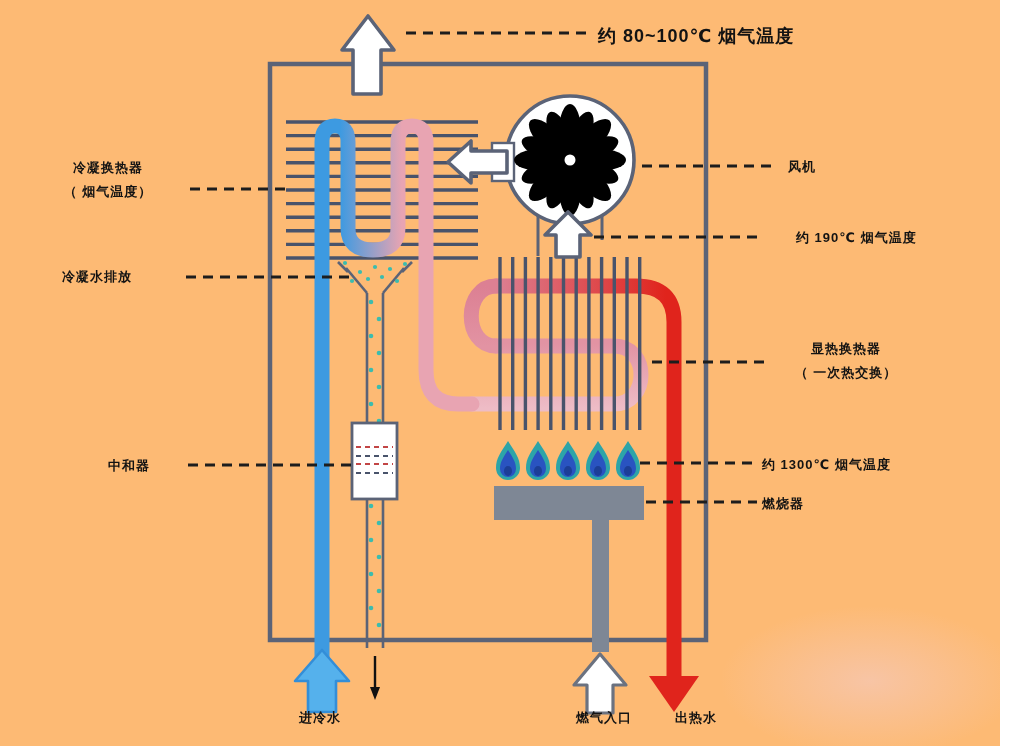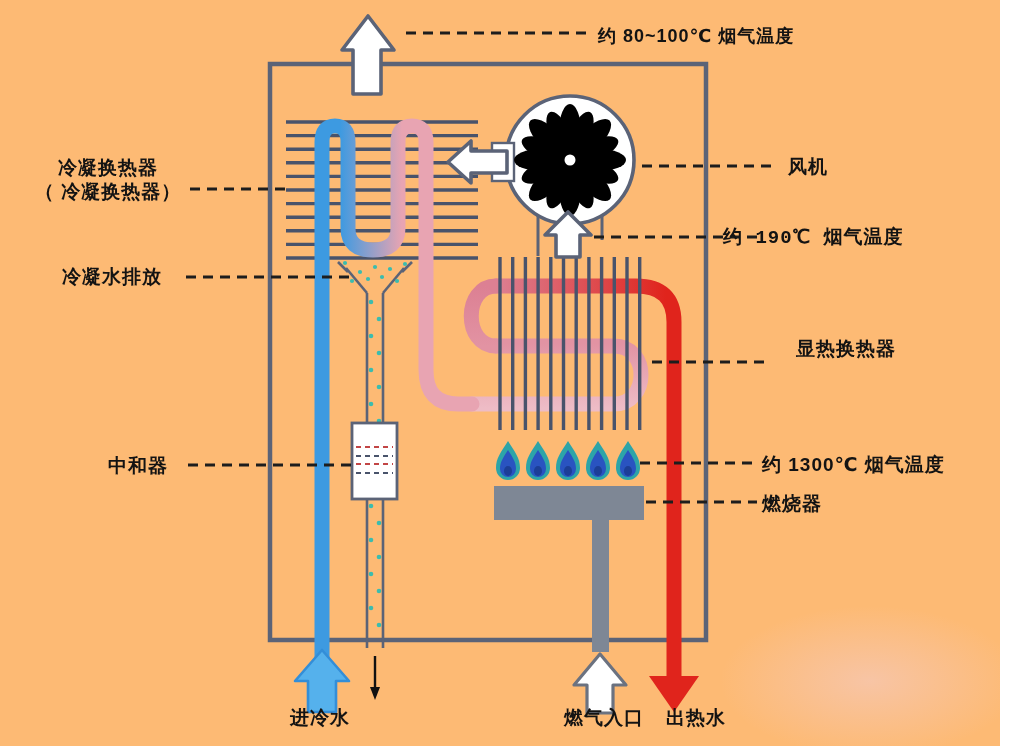--- a/index.html
+++ b/index.html
@@ -1,21 +1,21 @@
 <!DOCTYPE html>
 <html style="--outline: #5b6377; --fin: #49536b; --blue: #3d9ae1; --blue_light: #55b1ec; --blue_mid: #338ed8; --pink: #e8a4b2; --pink_light: #eebcc6; --pink_mid: #e293a3; --pink_deep: #dc8093; --red: #e0241c; --burner_gray: #7e8795; --arrow_gray: #6b7280; --teal: #2da4a8; --flame_blue: #2953c1; --flame_navy: #1c3e97; --drop: #3cbcae; --dash_red: #c24545; --leader: #1d1d1d; --text: #131313;"><head>
 <meta charset="utf-8">
 <style>
   html,body{margin:0;padding:0;background:#fff;}
   #stage{position:relative;width:1000px;height:746px;background:#fdba74;overflow:hidden;
          font-family:"Liberation Sans","DejaVu Sans",sans-serif;}
   #diagram{position:absolute;left:0;top:0;}
   .blob{position:absolute;right:-20px;bottom:-10px;width:300px;height:150px;border-radius:50%;
         background:radial-gradient(closest-side,rgba(243,205,205,.55),rgba(243,205,205,0));}
-  .lbl{position:absolute;color:var(--text);font-weight:700;font-size:19px;
+  .lbl{position:absolute;color:var(--text);font-weight:700;font-size:13px;
        letter-spacing:1px;white-space:nowrap;line-height:24px;}
   .lbl.center{text-align:center;white-space:normal;}
   
   .cabinet{fill:none;stroke:var(--outline);stroke-width:4.5;}
   #fins-condensing line{stroke:var(--fin);stroke-width:3.4;}
   #fins-primary line{stroke:var(--fin);stroke-width:3.4;}
   .pipe{fill:none;stroke-width:15;stroke-linecap:round;stroke-linejoin:round;}
   .white-arrow{fill:#ffffff;stroke:var(--outline);stroke-width:3.6;stroke-linejoin:round;}
   .gray-arrow{fill:#ffffff;stroke:var(--arrow_gray);stroke-width:3.2;stroke-linejoin:round;}
   .funnel line,.funnel path{stroke:var(--outline);stroke-width:2.6;fill:none;}
@@ -258,33 +258,34 @@
       <line class="leader" x1="652" y1="362" x2="764" y2="362"></line>
       <line class="leader" x1="640" y1="463" x2="757" y2="463"></line>
       <line class="leader" x1="646" y1="502" x2="757" y2="502"></line>
     </g>
   </svg>
 
   <div class="lbl" style="left:598px;top:24px;font-size:18px;">约 80~100℃ 烟气温度</div>
 
   <div class="lbl center" style="left:22px;top:156px;width:172px;">
     <div>冷凝换热器</div>
-    <div>（ 冷凝换热器）</div>
+    <div>（ 烟气温度）</div>
   </div>
 
   <div class="lbl" style="left:62px;top:265px;">冷凝水排放</div>
 
   <div class="lbl" style="left:108px;top:454px;">中和器</div>
 
   <div class="lbl" style="left:788px;top:155px;">风机</div>
 
-  <div class="lbl" style="left:723px;top:226px;font-family:Liberation Mono, monospace;">约 190℃ 烟气温度</div>
+  <div class="lbl" style="left:796px;top:226px;">约 190℃ 烟气温度</div>
 
   <div class="lbl center" style="left:766px;top:337px;width:160px;">
     <div>显热换热器</div>
+    <div>（ 一次热交换）</div>
   </div>
 
   <div class="lbl" style="left:762px;top:453px;">约 1300℃ 烟气温度</div>
 
   <div class="lbl" style="left:762px;top:492px;">燃烧器</div>
 
   <div class="lbl center" style="left:270px;top:706px;width:100px;">进冷水</div>
   <div class="lbl center" style="left:556px;top:706px;width:96px;">燃气入口</div>
   <div class="lbl center" style="left:650px;top:706px;width:92px;">出热水</div>
 </div>

